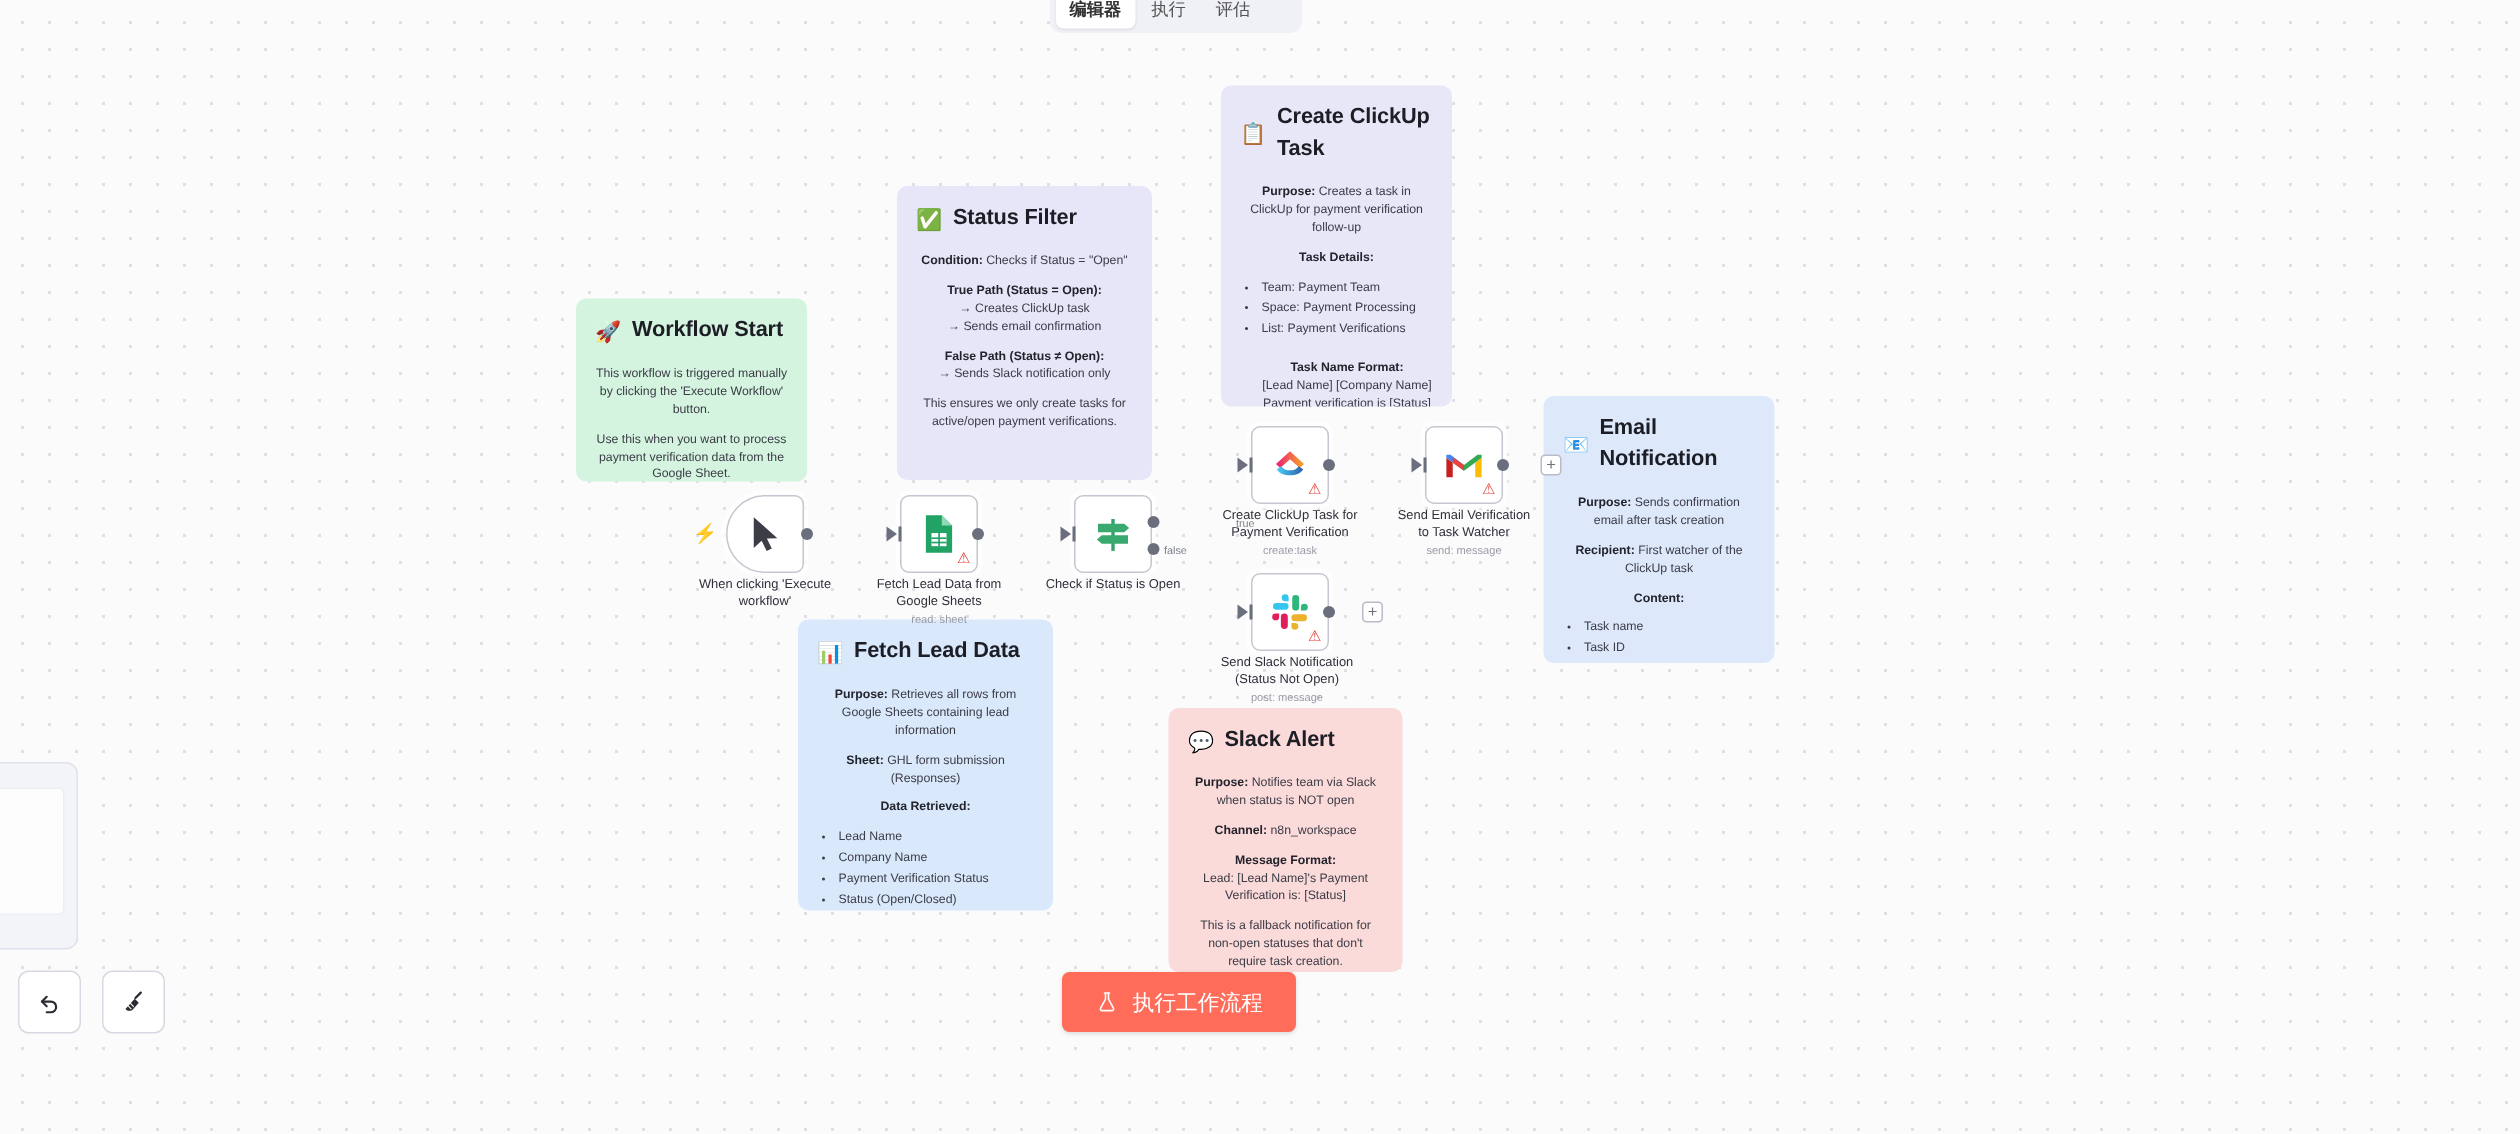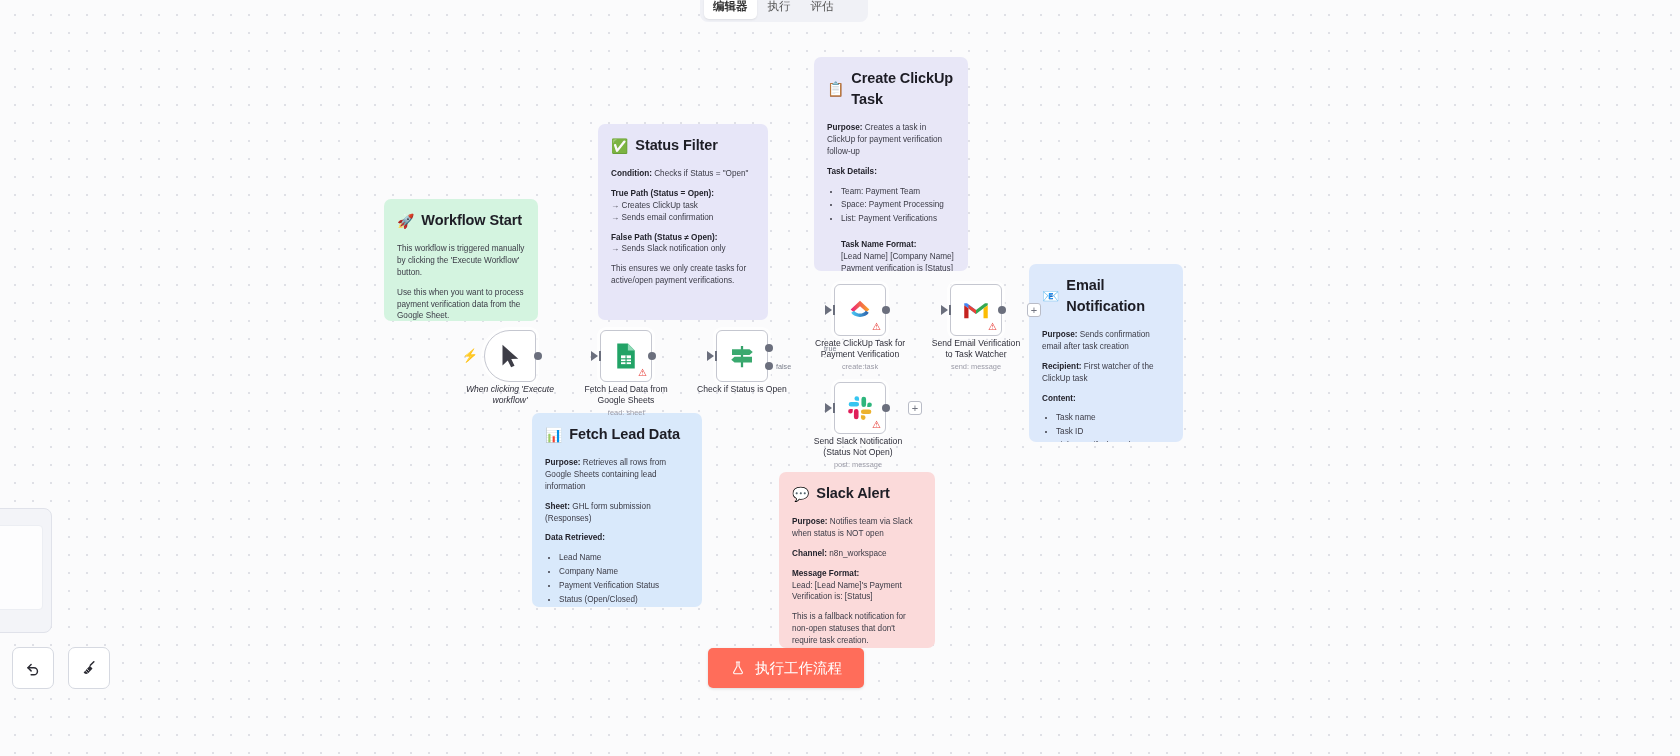--- a/index.html
+++ b/index.html
@@ -62,21 +62,21 @@
     line-height: 1.45;
     color: #3b3b46;
   }
   .note .note-title {
     display: flex; align-items: center; gap: 7px;
     font-size: 14.5px; font-weight: 700; color: #1d1d25;
     margin-bottom: 12px;
     letter-spacing: -.1px;
   }
   .note .emoji { font-size: 14px; line-height: 1; }
-  .note p { margin-bottom: 8px; }
+  .note p { margin-bottom: 8px; text-align: center; }
   .note b { font-weight: 700; color: #23232c; }
   .note ul { margin: 0 0 8px 14px; }
   .note li { margin-bottom: 2px; }
   .note .indent { margin-left: 14px; margin-top: 14px; }
 
   .note-green  { background: #d4f4e0; }
   .note-purple { background: #e7e6f8; }
   .note-lilac  { background: #e8e7f7; }
   .note-blue   { background: #dde9fb; }
   .note-skyblue{ background: #d9e9fb; }
@@ -334,21 +334,21 @@
     <p>This is a fallback notification for non-open statuses that don't require task creation.</p>
   </div>
 
   <span class="bolt" style="left:462px; top:348px;">⚡</span>
   <div class="node trigger" style="left:484px; top:330px;">
     <svg class="ico" viewBox="0 0 24 24">
       <path d="M6 3 L6 19.5 L10.2 15.6 L12.9 21 L15.6 19.7 L13 14.4 L18.6 14.2 Z" fill="#3d3d46"></path>
     </svg>
   </div>
   <div class="port" style="left:534px; top:352px;"></div>
-  <div class="node-label" style="left:450px; top:384px;font-style:italic;">
+  <div class="node-label" style="left:450px; top:384px;">
     <span>When clicking 'Execute</span><br>
     <span>workflow'</span>
   </div>
 
   <div class="arrow-in" style="left:591px; top:351px;"></div>
   <div class="node" style="left:600px; top:330px;">
     <svg class="ico" viewBox="0 0 24 24">
       <path d="M5 2 h8.5 L19 7.5 V22 H5 Z" fill="#21a366"></path>
       <path d="M13.5 2 L19 7.5 h-5.5 Z" fill="#8fd9b6"></path>
       <rect x="8" y="11.5" width="8" height="7" fill="#fff"></rect>

